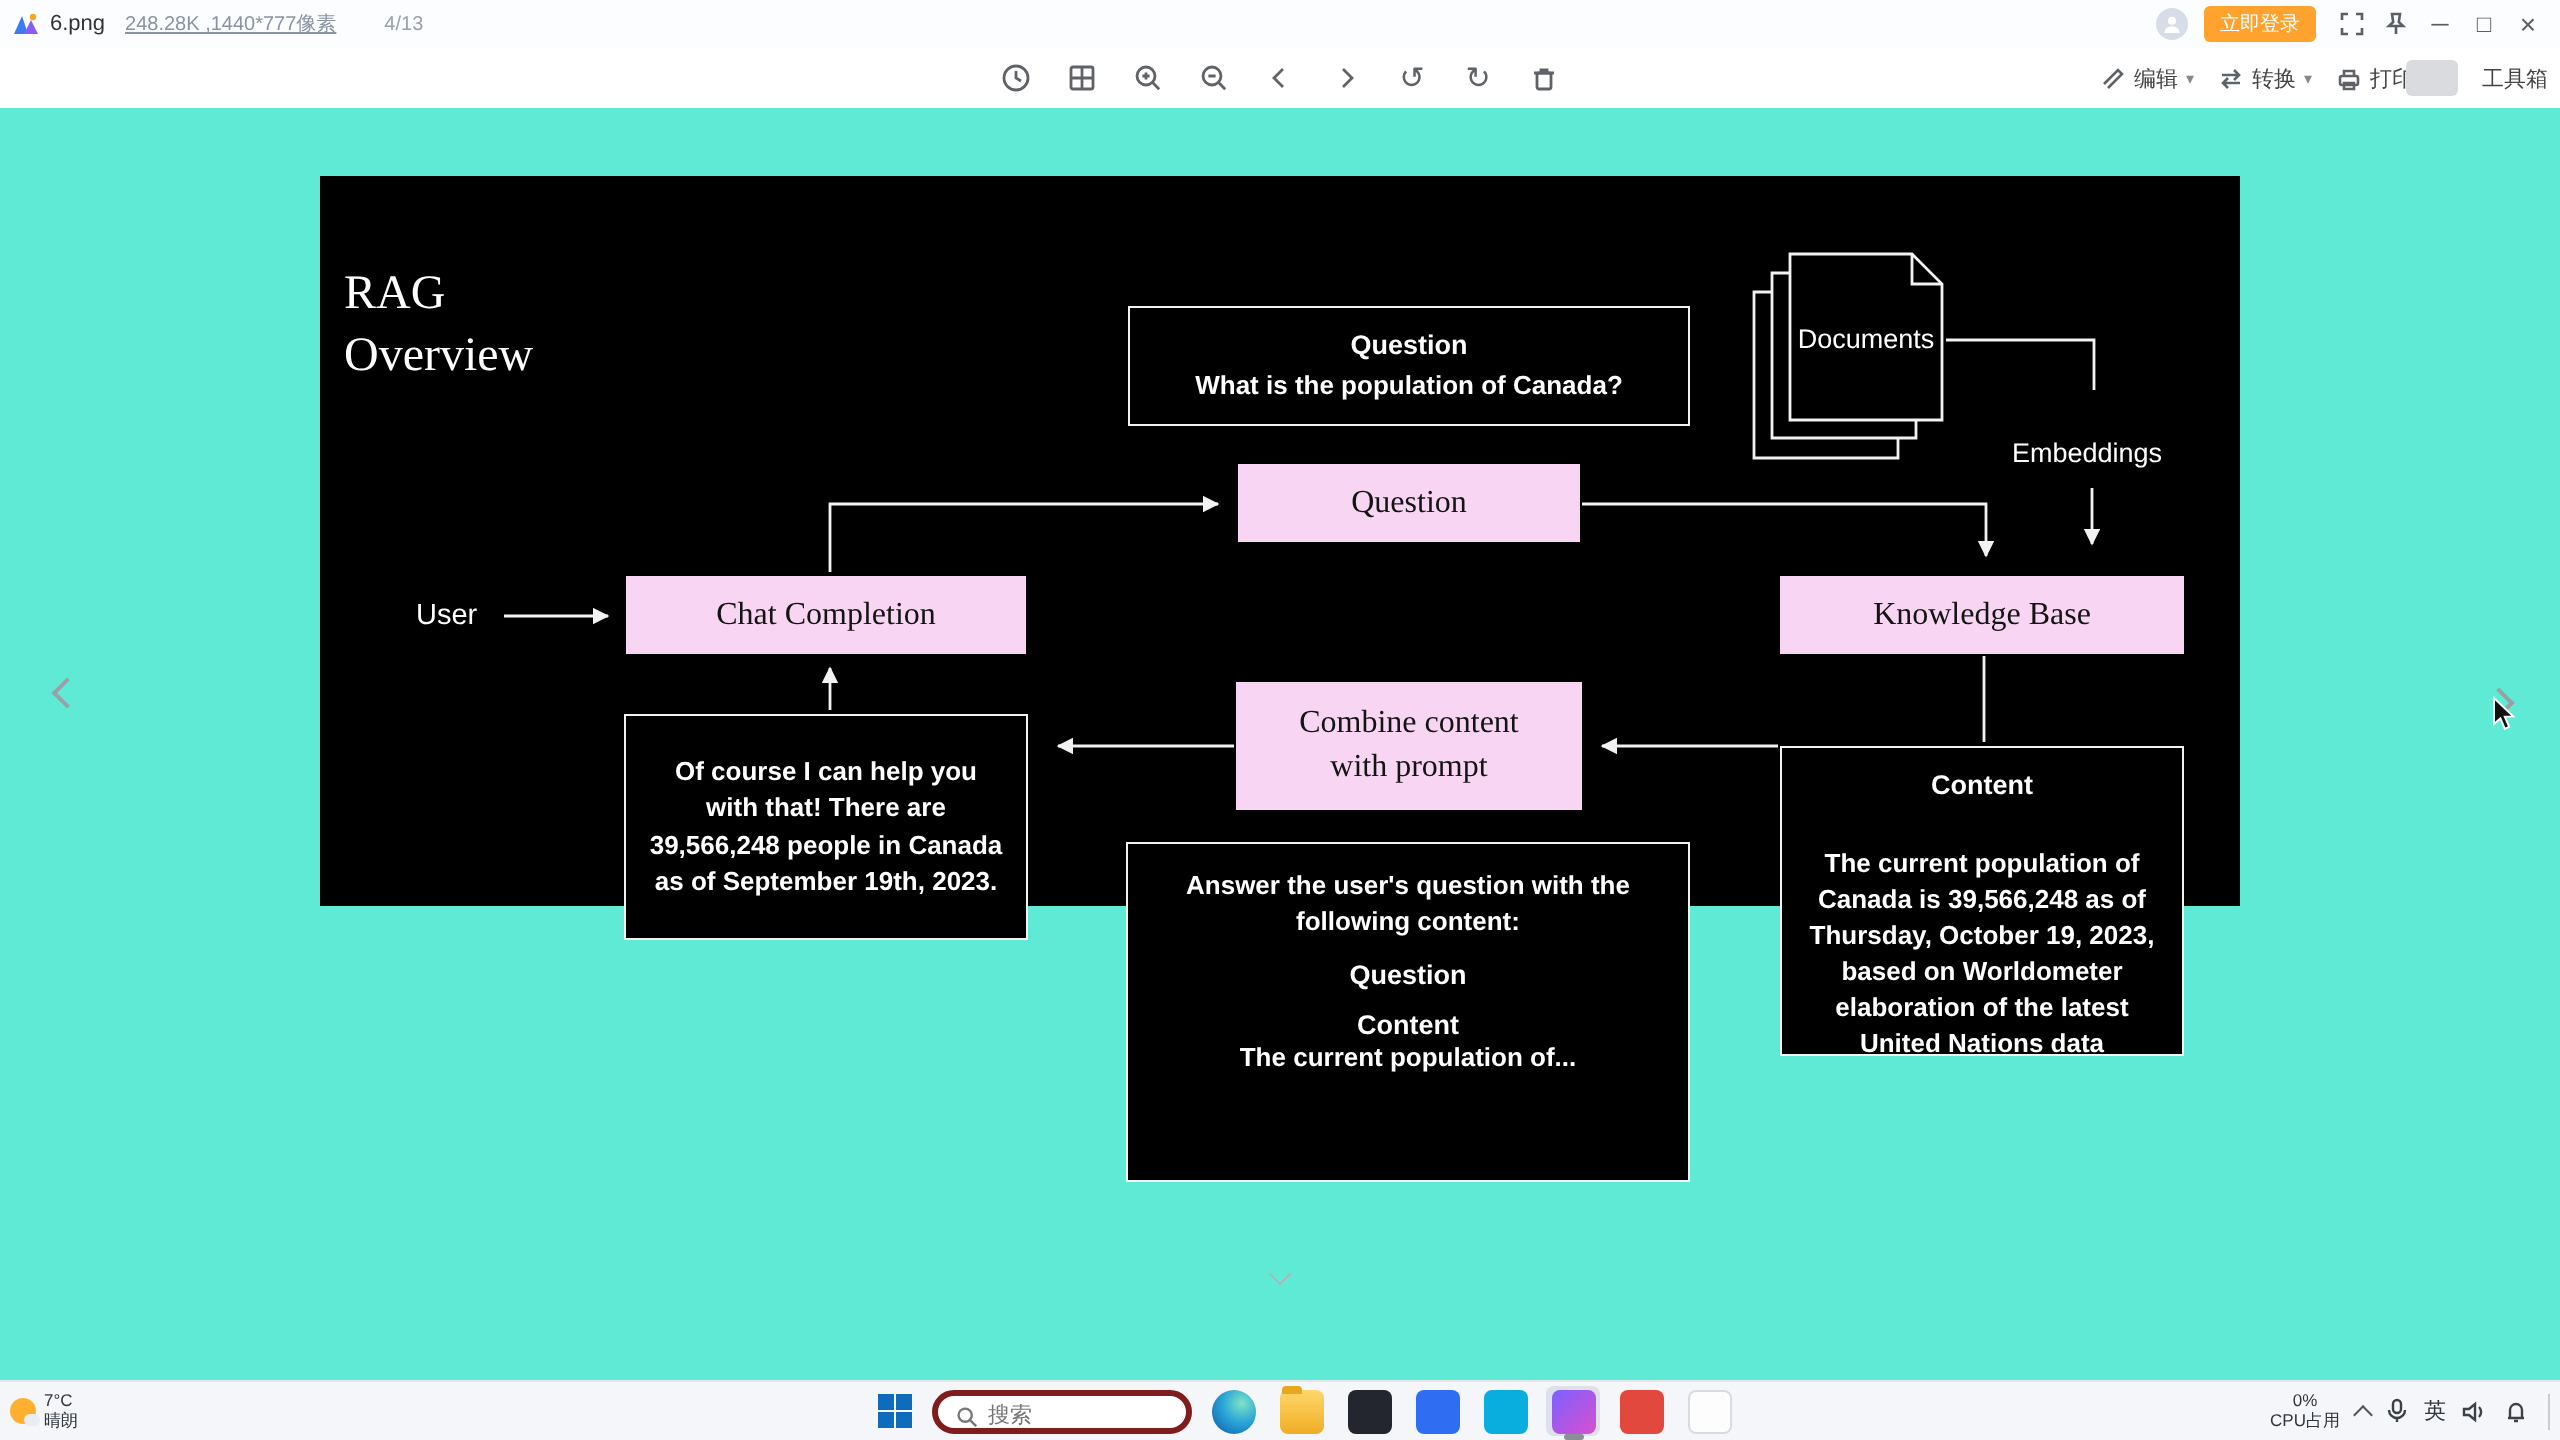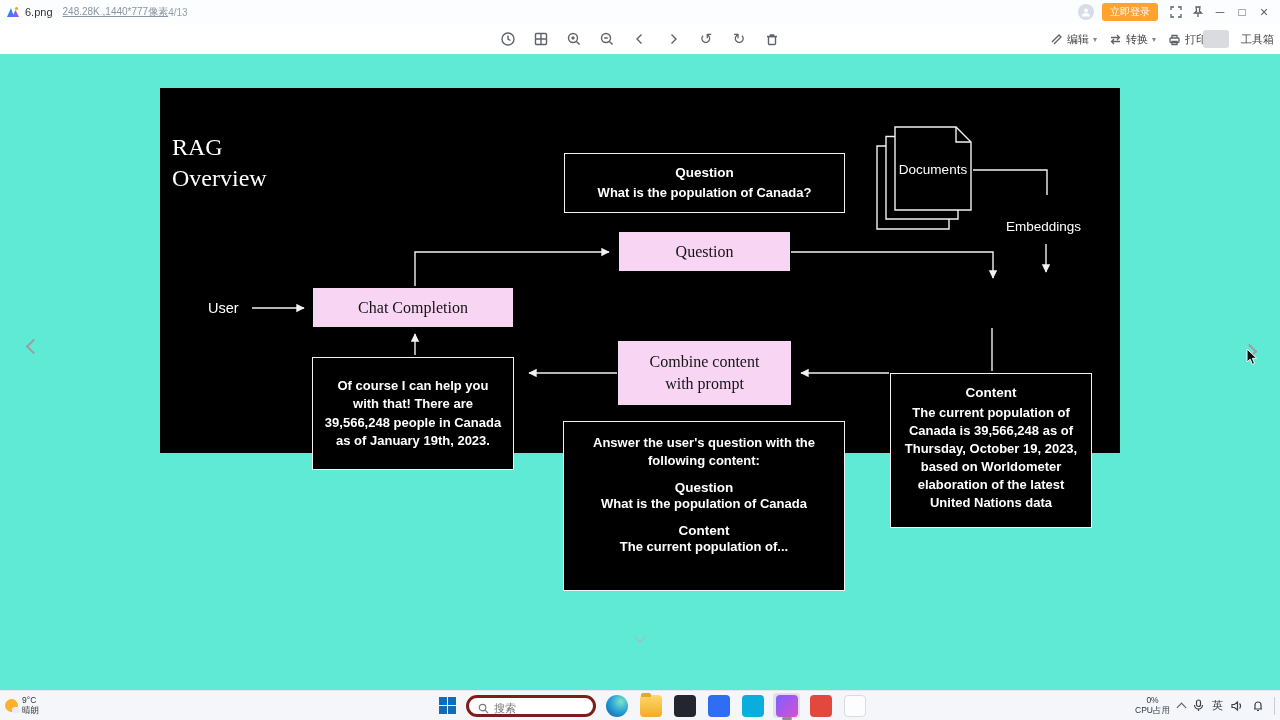--- a/index.html
+++ b/index.html
@@ -4,21 +4,21 @@
 <style>
   *{margin:0;padding:0;box-sizing:border-box}
   html,body{width:1280px;height:720px;overflow:hidden}
   body{font-family:"Liberation Sans",sans-serif;background:#fff;color:#333}
   .page{position:relative;width:1280px;height:720px;background:#5eead4;overflow:hidden}
 
   
   .titlebar{position:absolute;top:0;left:0;right:0;height:24px;display:flex;align-items:center;padding:0 6px;background:#fcfdfe;font-size:11px}
   .titlebar .fname{color:#333;margin-left:5px}
   .titlebar .meta{color:#8a93a3;text-decoration:underline;margin-left:10px;font-size:10px;cursor:pointer}
-  .titlebar .pos{color:#9aa0aa;margin-left:0;font-size:10px}
+  .titlebar .pos{color:#9aa0aa;margin-left:24px;font-size:10px}
   .tb-right{margin-left:auto;display:flex;align-items:center;gap:8px}
   .avatar{width:16px;height:16px;border-radius:50%;background:#d7dde8;display:flex;align-items:center;justify-content:center}
   .login-btn{background:#ffa22e;color:#fff;font-size:10px;padding:2px 8px;border-radius:3px;cursor:pointer}
   .winctl{display:flex;align-items:center;gap:2px}
   .winctl span{display:inline-flex;width:20px;height:18px;align-items:center;justify-content:center;color:#5a5f66;font-size:12px;cursor:pointer}
   .winctl svg{stroke:#5a5f66;stroke-width:1.3;fill:none}
 
   
   .toolbar{position:absolute;top:24px;left:0;right:0;height:30px;display:flex;align-items:center;background:#fff}
   .tool-center{position:absolute;left:0;right:0;display:flex;justify-content:center;gap:13px}
@@ -238,39 +238,39 @@
         <path d="M19,1 H80 L95,16 V84 H19 Z"></path>
         <path d="M80,1 V16 H95" fill="none"></path>
       </g>
       <text x="57" y="48" fill="#fff" font-size="13.5" text-anchor="middle" font-family="Liberation Sans, sans-serif">Documents</text>
     </svg>
 
     <div class="abs embed-lbl">Embeddings</div>
 
     <div class="abs pinkbox q-pink">Question</div>
     <div class="abs pinkbox chat-pink">Chat Completion</div>
+    <div class="abs pinkbox kb-pink">Knowledge Base</div>
     <div class="abs pinkbox combine-pink">Combine content with prompt</div>
 
     <div class="abs user-lbl">User</div>
 
     <div class="abs outbox resp-box">
-      <div class="bx-body">Of course I can help you with that! There are 39,566,248 people in Canada as of January 19th, 2023.</div>
+      <div class="bx-body">Of course I can help you with that! There are 39,566,248 people in Canada as of September 19th, 2023.</div>
     </div>
 
     <div class="abs outbox prompt-box">
       <div class="bx-body">Answer the user's question with the following content:</div>
       <div class="sec bx-title">Question</div>
-      <div class="bx-body">What is the population of Canada</div>
       <div class="sec bx-title">Content</div>
       <div class="bx-body">The current population of...</div>
     </div>
 
     <div class="abs outbox content-box">
       <div class="bx-title">Content</div>
-      <div class="bx-body" style="margin-top:4px">The current population of Canada is 39,566,248 as of Thursday, October 19, 2023, based on Worldometer elaboration of the latest United Nations data</div>
+      <div class="bx-body" style="margin-top:23px">The current population of Canada is 39,566,248 as of Thursday, October 19, 2023, based on Worldometer elaboration of the latest United Nations data</div>
     </div>
 
     <svg class="arrows" width="960" height="518" viewBox="0 0 960 518">
       <defs>
         <marker id="ah" markerWidth="8" markerHeight="8" refX="5.5" refY="3" orient="auto">
           <path d="M0,0 L6,3 L0,6 Z" fill="#f2f2f2"></path>
         </marker>
       </defs>
       <g stroke="#f2f2f2" stroke-width="1.4" fill="none">
         <path d="M92,220 H144" marker-end="url(#ah)"></path>
@@ -297,21 +297,21 @@
   </svg>
 
   <div class="collapse-handle">
     <span class="chevdown"></span>
   </div>
 
   <div class="taskbar">
     <div class="weather">
       <span class="sun"></span>
       <span class="wtxt">
-        <span>9°C</span>
+        <span>7°C</span>
         <span>晴朗</span>
       </span>
     </div>
 
     <div class="tb-center">
       <span class="winlogo">
           <i></i>
           <i></i>
           <i></i>
           <i></i>

